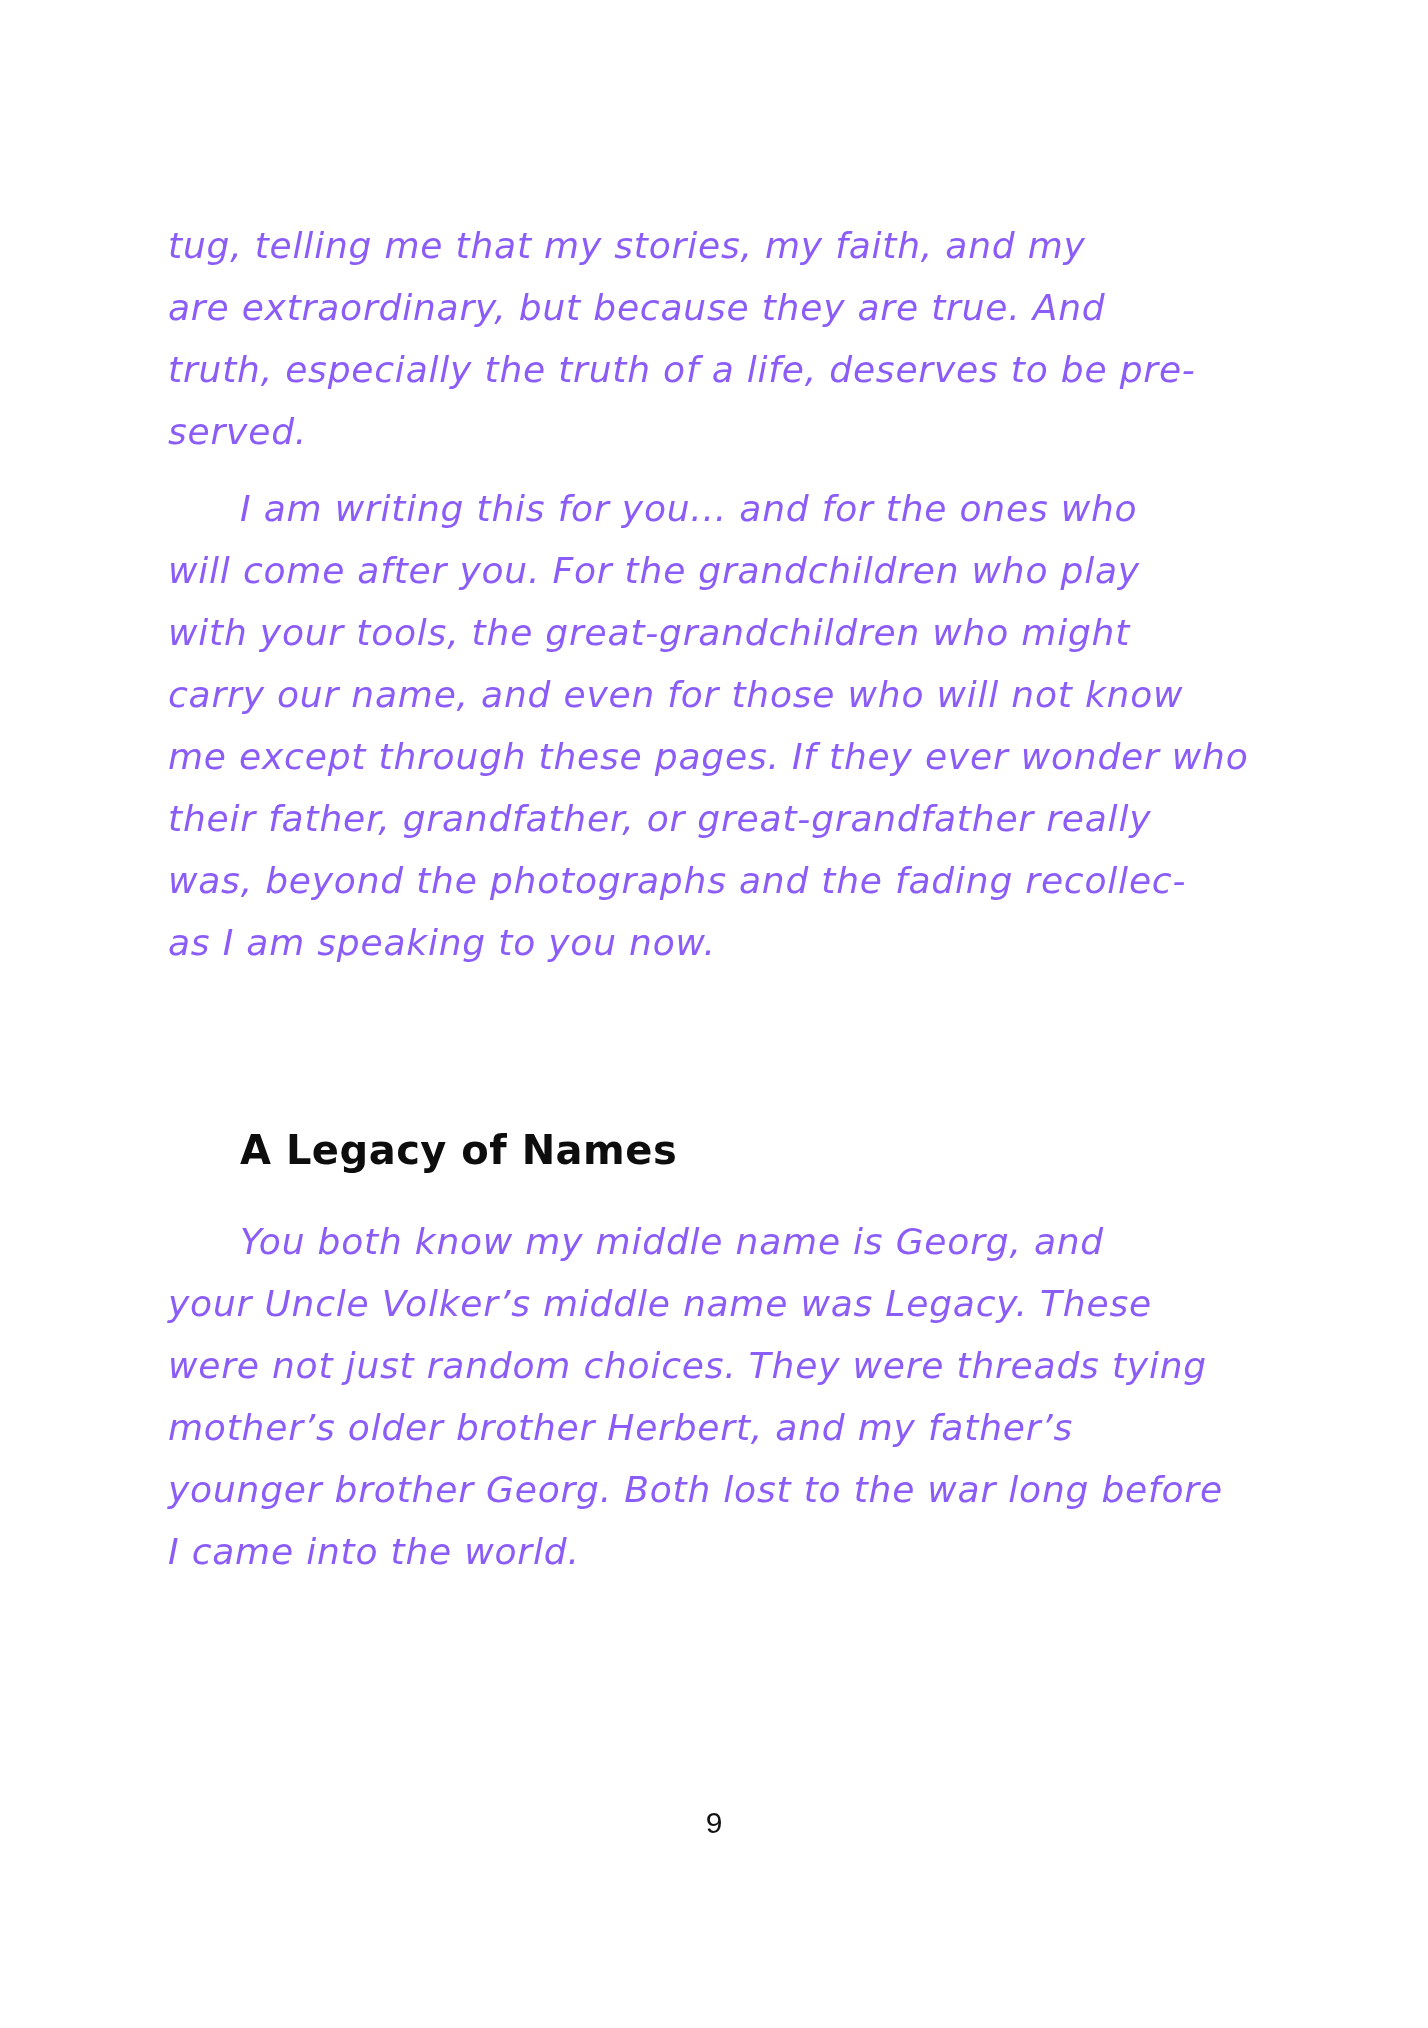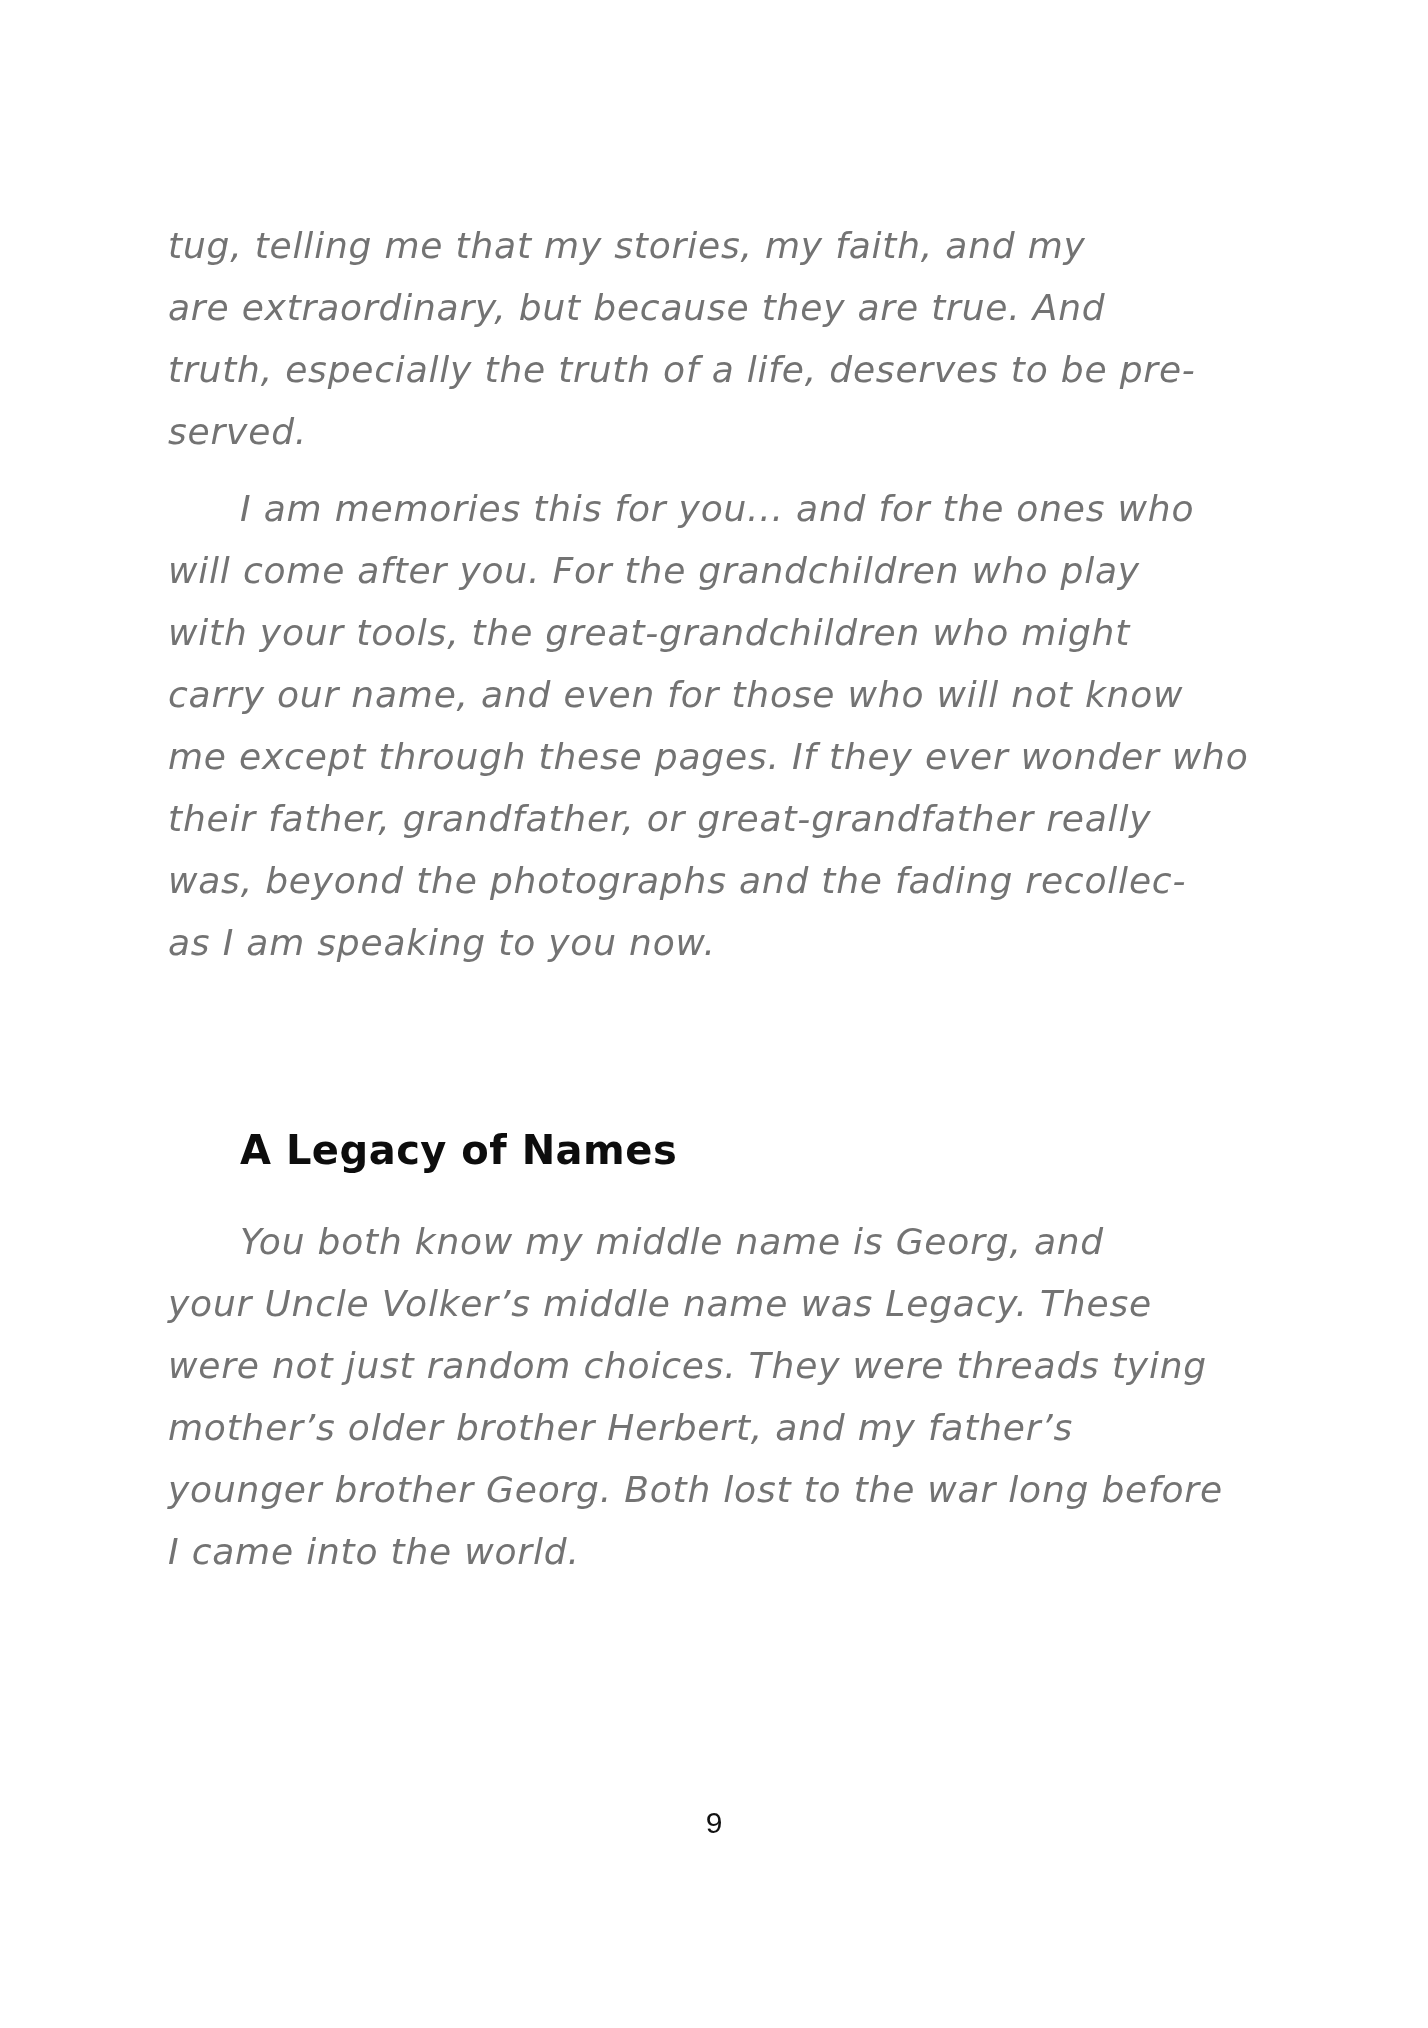--- a/index.html
+++ b/index.html
@@ -29,21 +29,21 @@
   .para {
     margin: 0;
     padding: 0;
   }
   .para .line {
     font-size: 36px;
     line-height: 62px;
     font-style: italic;           
     letter-spacing: 0.8px;
     white-space: nowrap;
-    color: #737373;
+    color: #8b5cf6;
   }
   .para .line.indent {
     padding-left: 72px;
   }
   .para + .para {
     margin-top: 15px;
   }
   .section-heading {
     margin: 145px 0 30px 0;
     padding-left: 72px;
@@ -75,21 +75,21 @@
   <div class="text-block">
 
     <div class="para">
       <div class="line">tug, telling me that my stories, my faith, and my</div>
       <div class="line">are extraordinary, but because they are true. And</div>
       <div class="line">truth, especially the truth of a life, deserves to be pre-</div>
       <div class="line">served.</div>
     </div>
 
     <div class="para">
-      <div class="line indent">I am memories this for you... and for the ones who</div>
+      <div class="line indent">I am writing this for you... and for the ones who</div>
       <div class="line">will come after you. For the grandchildren who play</div>
       <div class="line">with your tools, the great-grandchildren who might</div>
       <div class="line">carry our name, and even for those who will not know</div>
       <div class="line">me except through these pages. If they ever wonder who</div>
       <div class="line">their father, grandfather, or great-grandfather really</div>
       <div class="line">was, beyond the photographs and the fading recollec-</div>
       <div class="line">as I am speaking to you now.</div>
     </div>
 
     <div class="section-heading">A Legacy of Names</div>

